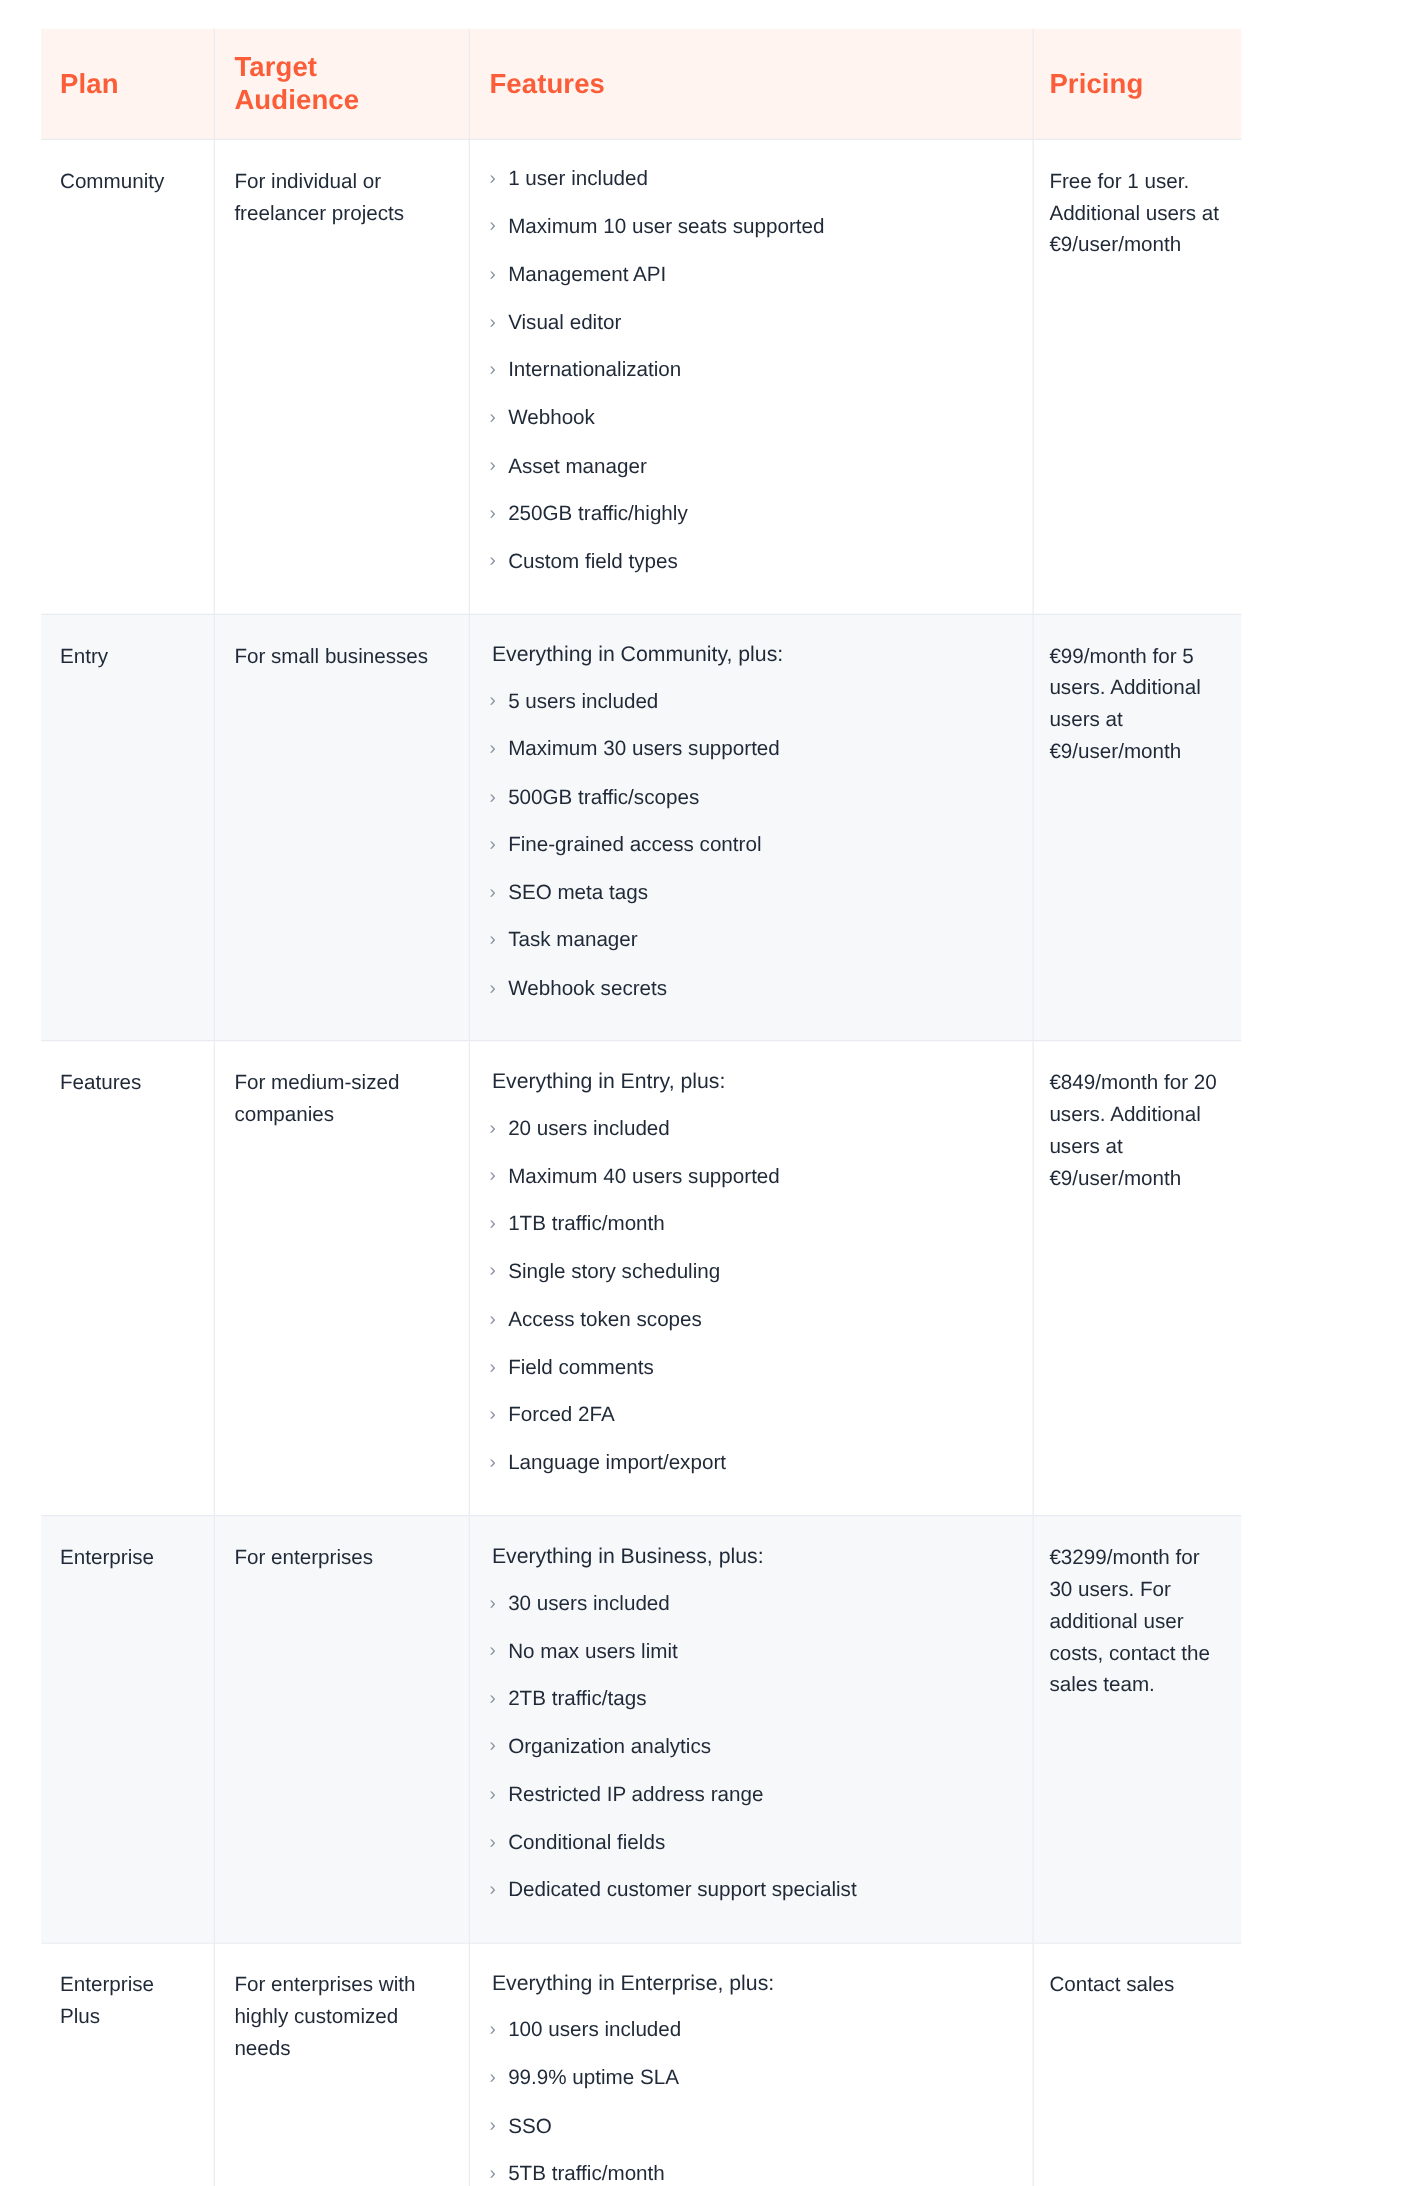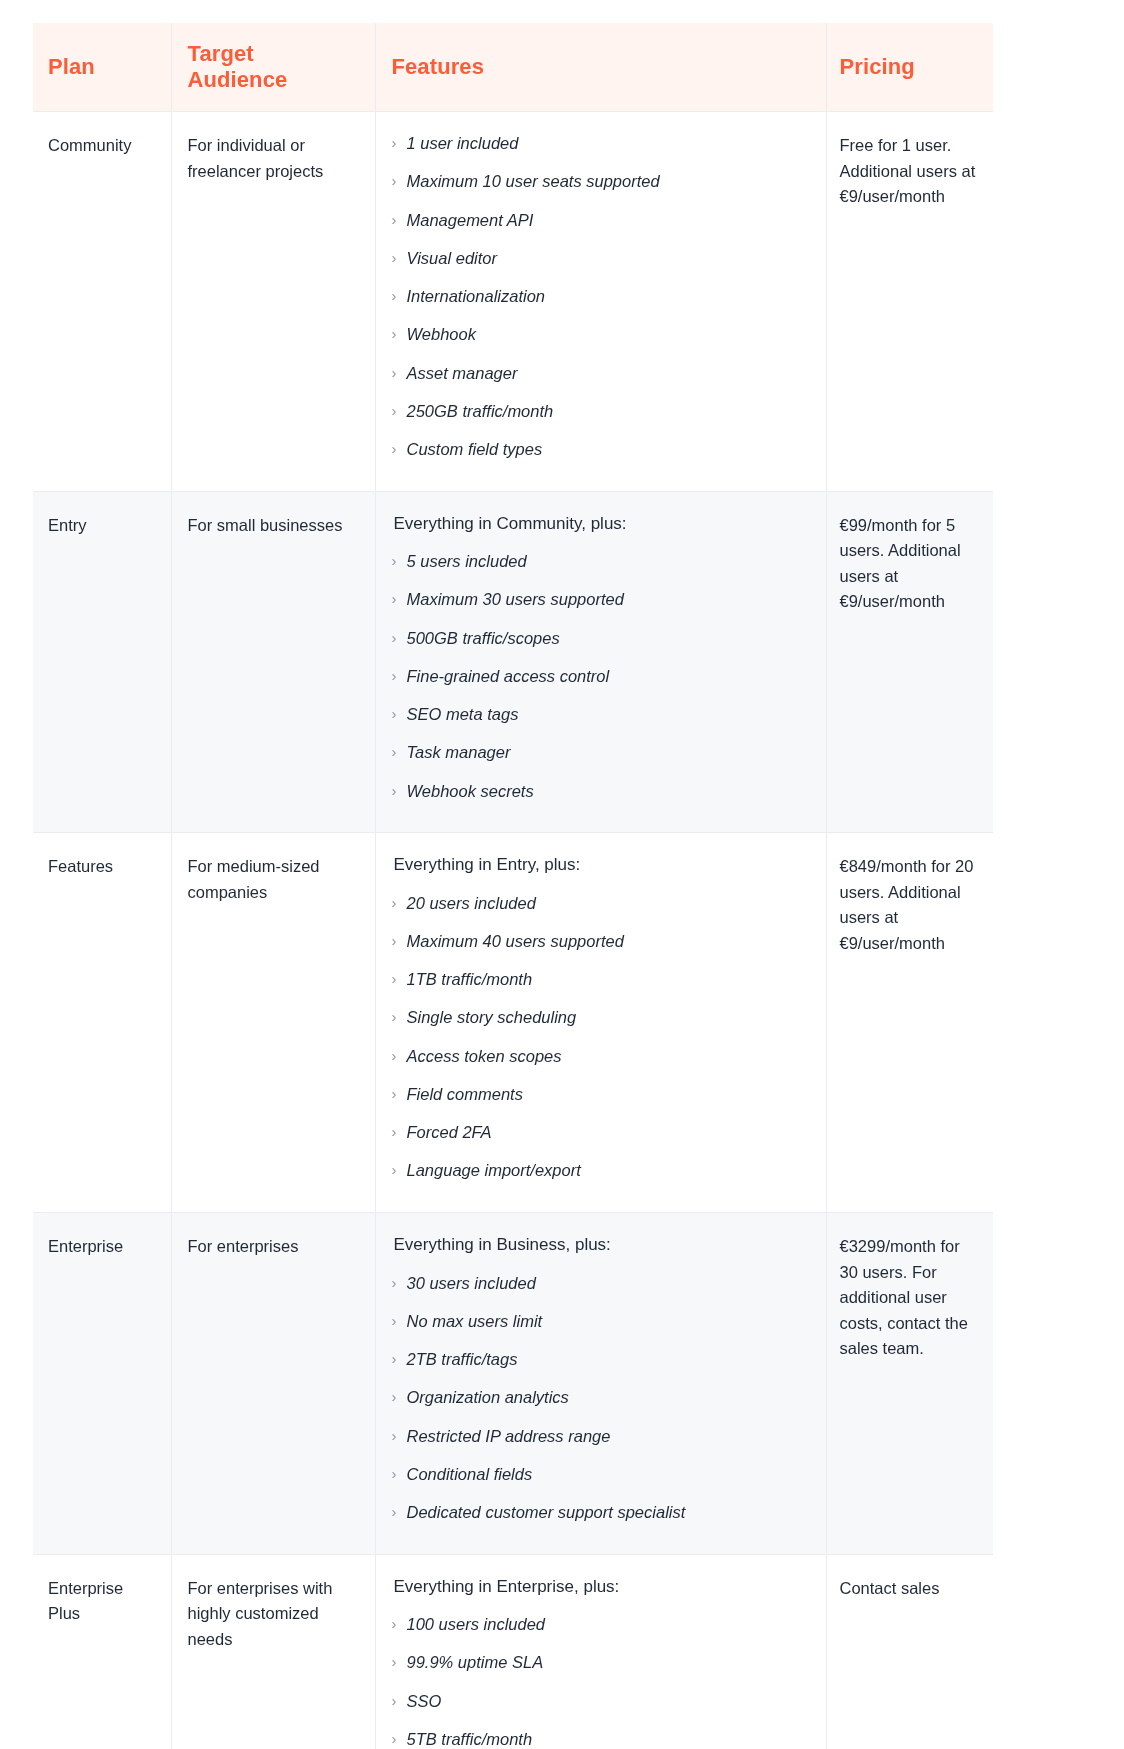--- a/index.html
+++ b/index.html
@@ -99,21 +99,21 @@
 
   .chevron-icon {
     flex: 0 0 auto;
     width: 15px;
     color: #8c93a3;
     font-size: 15px;
     line-height: 1.55;
     font-weight: 400;
   }
 
-  .feature-text { flex: 1 1 auto; font-style: italic; }
+  .feature-text { flex: 1 1 auto; }
 </style>
 </head>
 <body>
 
 <div id="pricing-table-wrap">
   <table class="pricing-table">
     <colgroup>
       <col class="col-plan">
       <col class="col-audience">
       <col class="col-features">
@@ -160,21 +160,21 @@
               <li class="feature-item">
                 <span class="chevron-icon">›</span>
                 <span class="feature-text">Webhook</span>
               </li>
               <li class="feature-item">
                 <span class="chevron-icon">›</span>
                 <span class="feature-text">Asset manager</span>
               </li>
               <li class="feature-item">
                 <span class="chevron-icon">›</span>
-                <span class="feature-text">250GB traffic/month</span>
+                <span class="feature-text">250GB traffic/highly</span>
               </li>
               <li class="feature-item">
                 <span class="chevron-icon">›</span>
                 <span class="feature-text">Custom field types</span>
               </li>
             </ul>
           </td>
           <td class="cell-pricing">
             <div class="pricing-text">Free for 1 user. Additional users at €9/user/month</div>
           </td>

